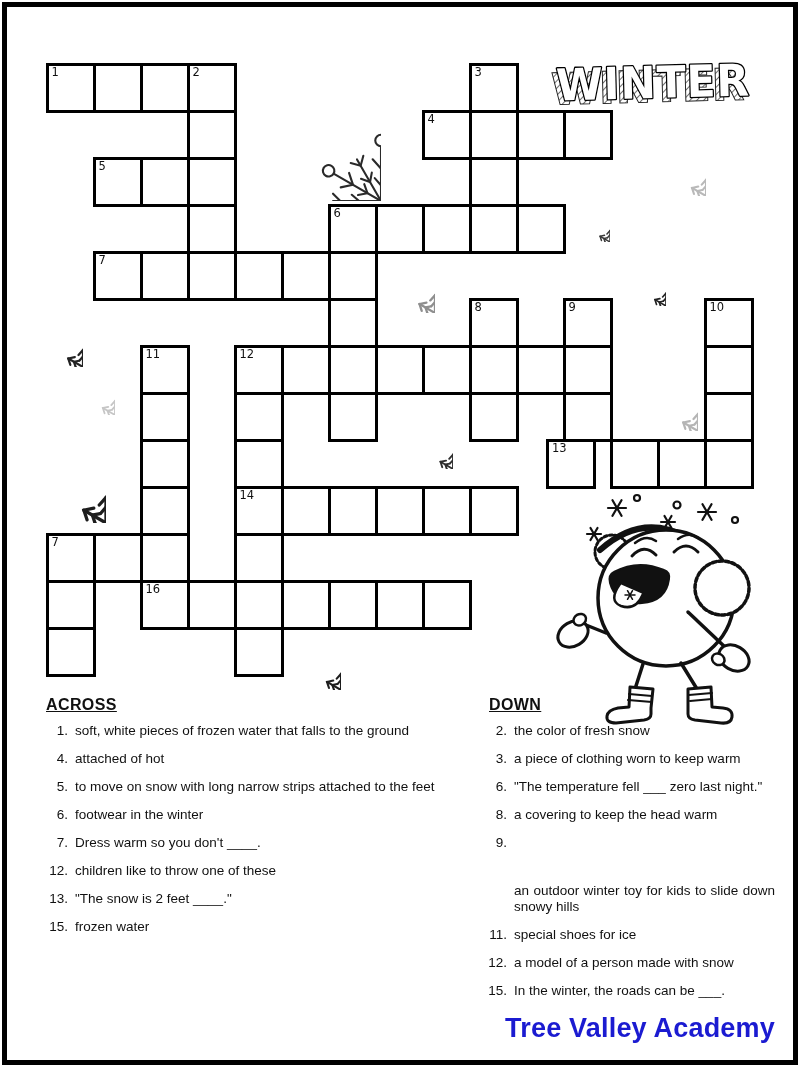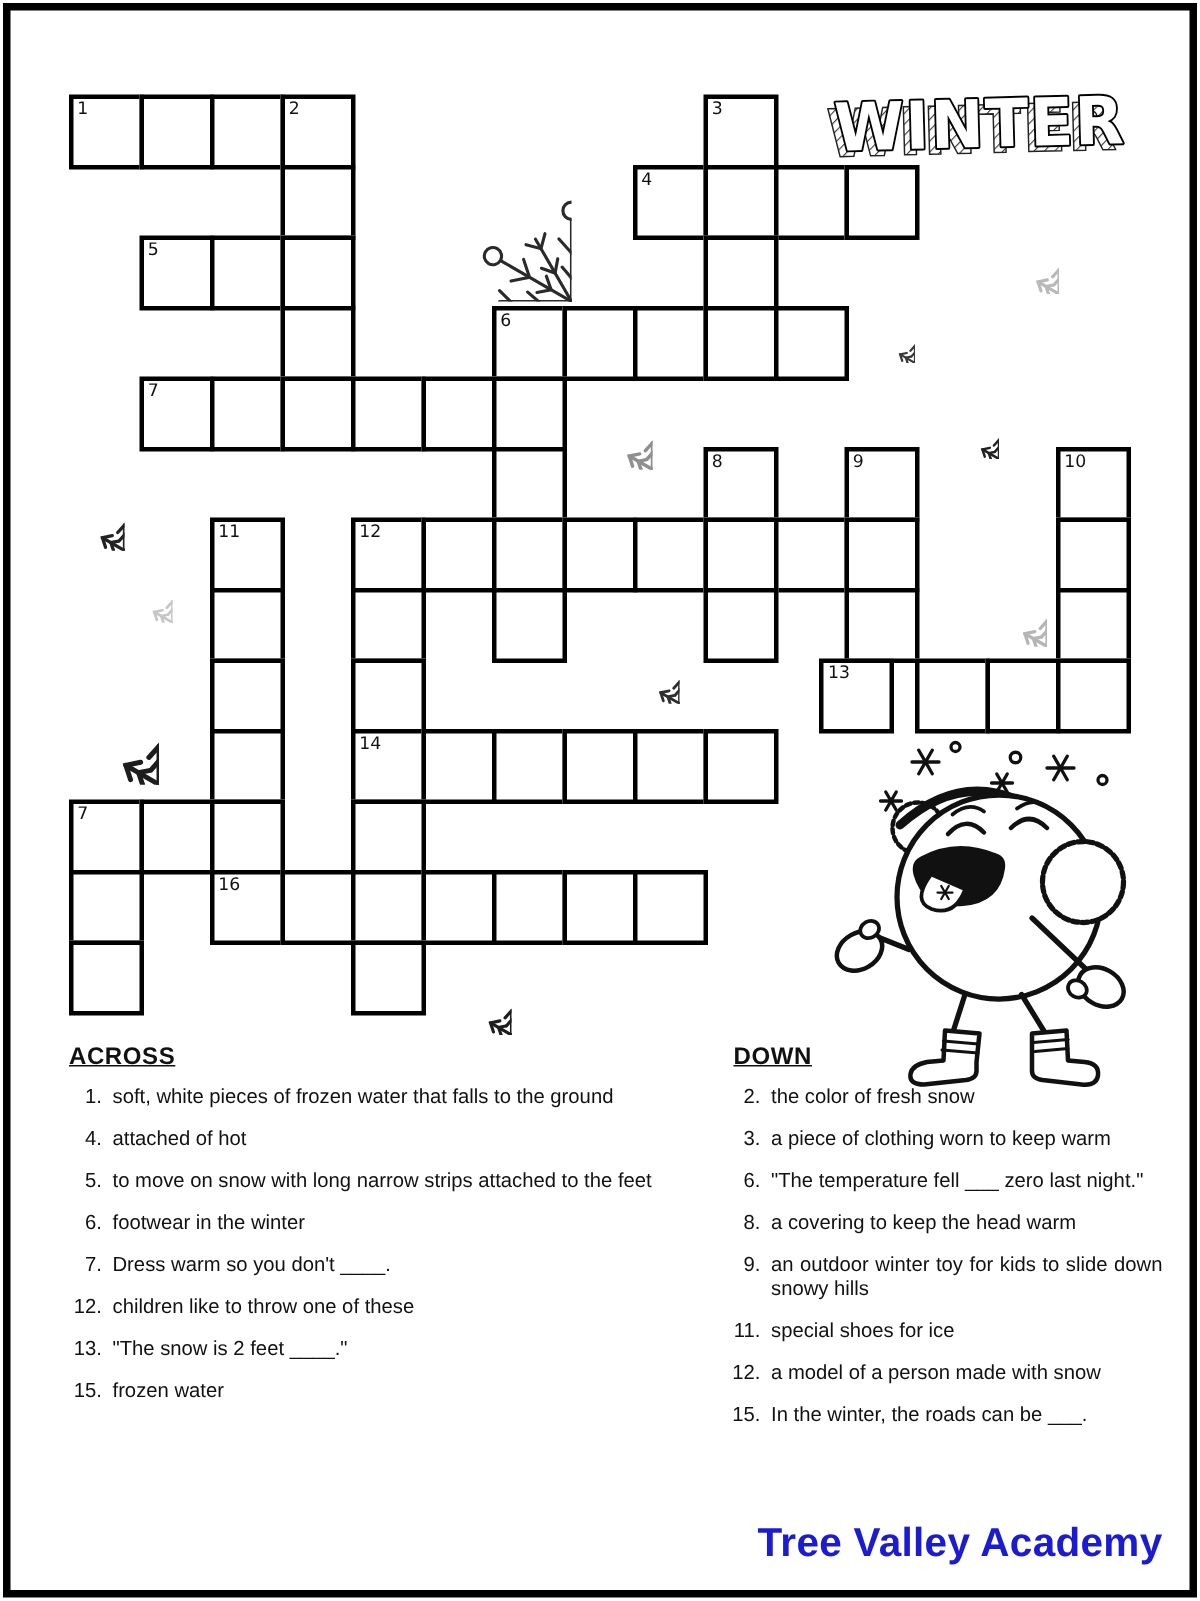--- a/index.html
+++ b/index.html
@@ -31,21 +31,21 @@
     text-decoration:underline;z-index:20;
   }
   #across-header{left:46px;top:696px;}
   #down-header{left:489px;top:696px;}
   .clue-list{position:absolute;top:723px;z-index:20;}
   #across-list{left:42px;width:404px;}
   #down-list{left:481px;width:294px;}
   .clue{display:flex;margin-bottom:12px;font-size:13.5px;line-height:16px;}
   .cluenum{flex:0 0 26px;width:26px;text-align:right;margin-right:7px;}
   .cluetext{flex:1;}
-  .cluetext.justify{text-align:justify;}
+  .cluetext.justify{text-align:justify;margin-top:48px;}
   
   .footer-brand{
     position:absolute;top:1013px;right:25px;z-index:20;
     font-size:27px;font-weight:bold;color:#1b1bd1;letter-spacing:.2px;
   }
   .defs-hidden{position:absolute;width:0;height:0;overflow:hidden;}
 </style>
 </head>
 <body>
 

